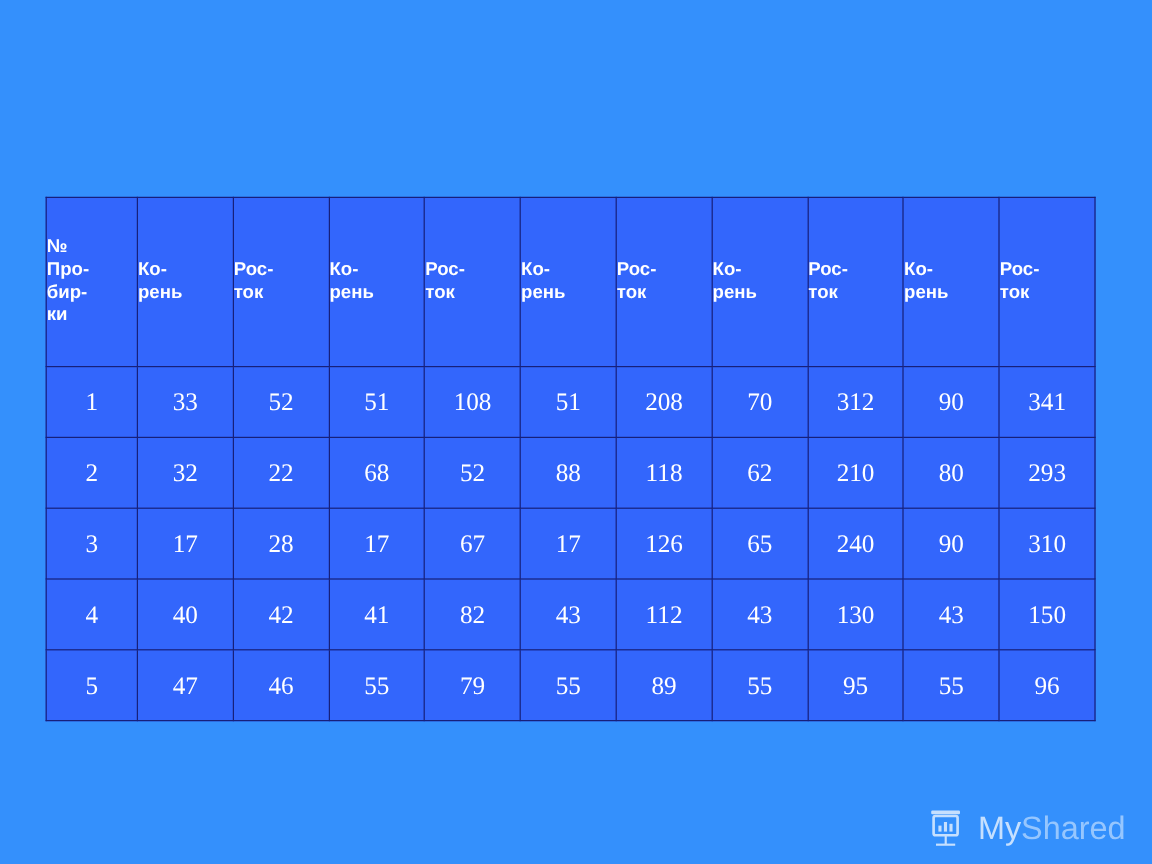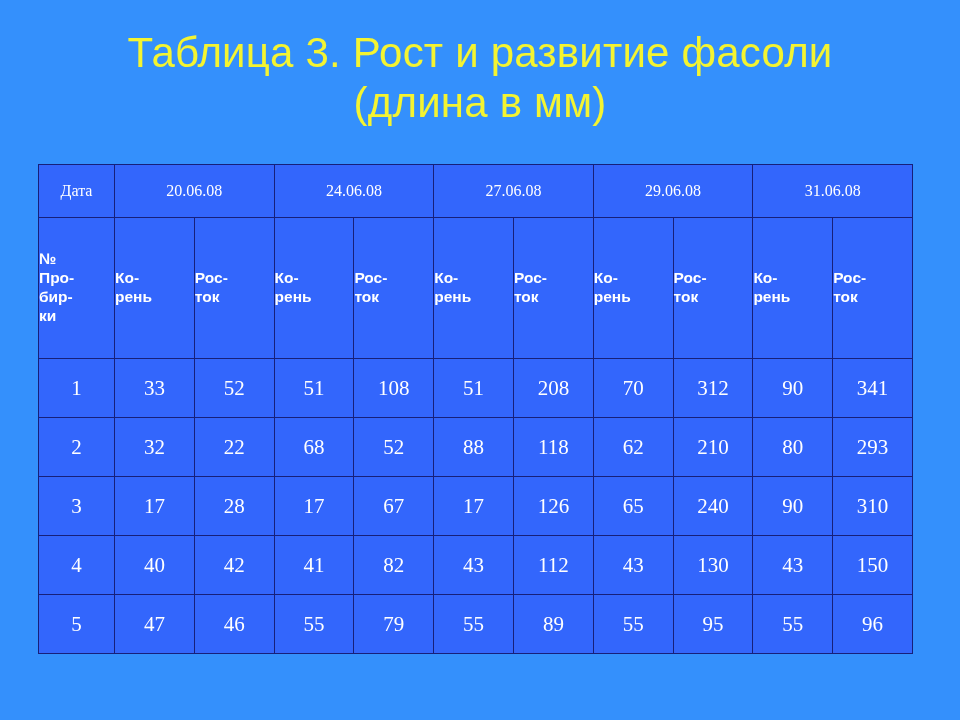--- a/index.html
+++ b/index.html
@@ -118,46 +118,37 @@
   }
   .watermark .wm-text .light {
     color: #bcdcff;
   }
 </style>
 </head>
 <body>
 
 <div class="slide">
 
-  <div class="title">Таблица 3. Рост и развитие фасоли (длина в мм)</div>
 
   <div class="table-wrap">
     <table class="growth">
       <colgroup>
         <col class="c0">
         <col class="cx">
           <col class="cx">
           <col class="cx">
           <col class="cx">
           <col class="cx">
         <col class="cx">
           <col class="cx">
           <col class="cx">
           <col class="cx">
           <col class="cx">
       </colgroup>
       <tbody>
-        <tr class="r-dates">
-          <td>Дата</td>
-          <td colspan="2">20.06.08</td>
-          <td colspan="2">24.06.08</td>
-          <td colspan="2">27.06.08</td>
-          <td colspan="2">29.06.08</td>
-          <td colspan="2">31.06.08</td>
-        </tr>
 
         <tr class="r-subhead">
           <td>№
 Про-
 бир-
 ки</td>
           <td>Ко-
 рень</td>
           <td>Рос-
 ток</td>
@@ -245,14 +236,26 @@
           <td>89</td>
           <td>55</td>
           <td>95</td>
           <td>55</td>
           <td>96</td>
         </tr>
       </tbody>
     </table>
   </div>
 
+  <div class="watermark">
+    <svg class="wm-icon" viewBox="0 0 34 32">
+      <rect x="3" y="1.5" width="24" height="3" rx="1" fill="#ffffff"></rect>
+      <rect x="5" y="6" width="20" height="16" rx="1.5" fill="none" stroke="#ffffff" stroke-width="2.2"></rect>
+      <rect x="9" y="14" width="2.6" height="5" fill="#ffffff"></rect>
+      <rect x="13.6" y="11" width="2.6" height="8" fill="#ffffff"></rect>
+      <rect x="18.2" y="12.5" width="2.6" height="6.5" fill="#ffffff"></rect>
+      <rect x="14.2" y="22" width="1.8" height="8" fill="#ffffff"></rect>
+      <rect x="7" y="29" width="16" height="1.8" fill="#ffffff"></rect>
+    </svg>
+    <span class="wm-text"><span>My</span><span class="light">Shared</span></span>
+  </div>
 
 </div>
 
 </body></html>

